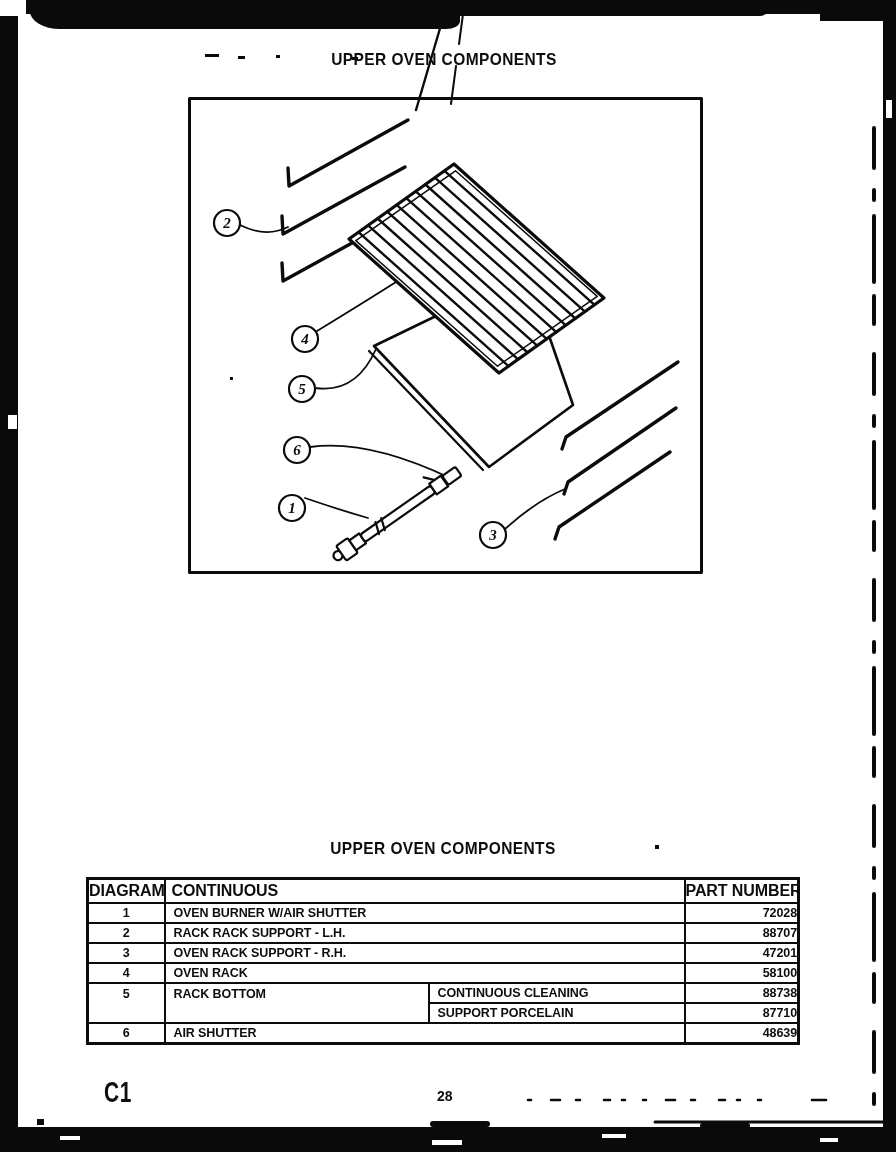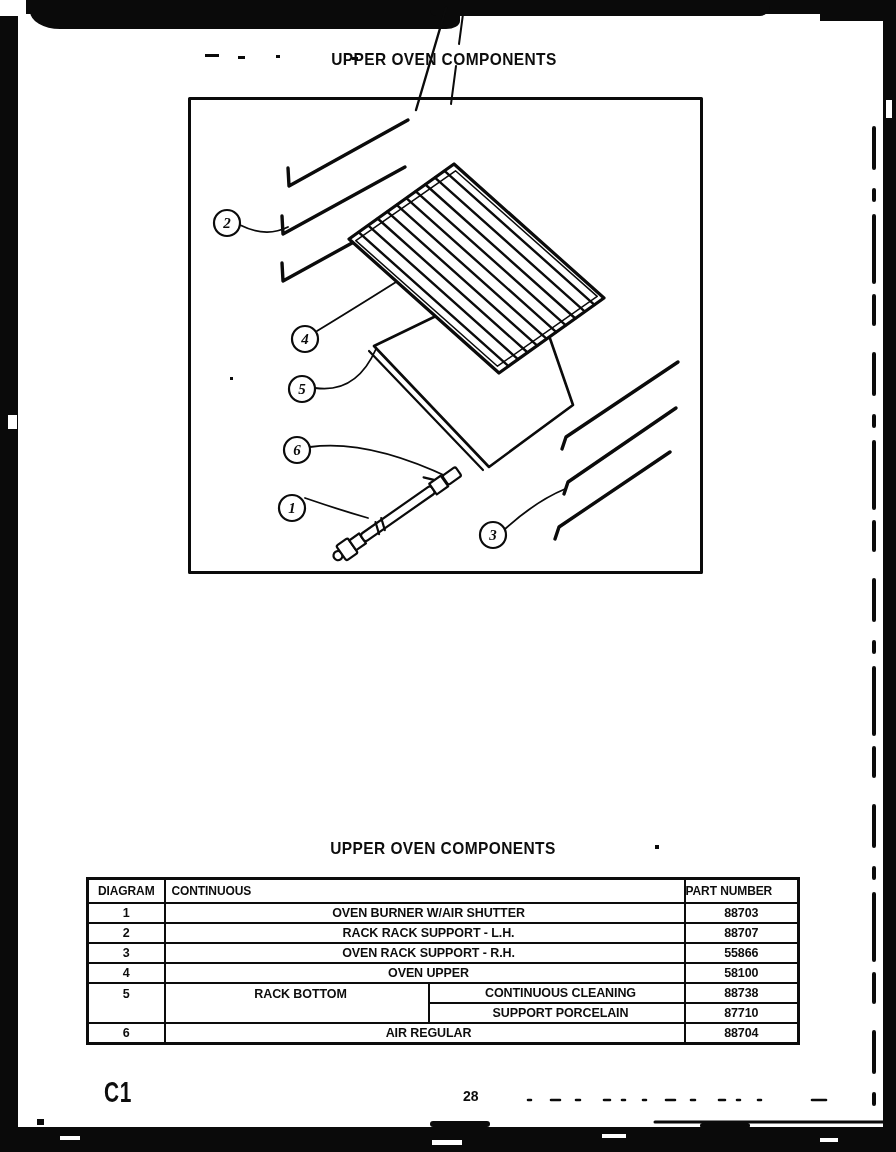--- a/index.html
+++ b/index.html
@@ -13,30 +13,30 @@
   .doc-title{position:absolute;font-size:15.5px;font-weight:bold;letter-spacing:.4px;
              text-align:center;transform:scaleY(1.05);white-space:nowrap;}
   
   #diagram-box{position:absolute;left:188px;top:97px;width:515px;height:477px;}
   
   #parts-table{position:absolute;left:86px;top:877px;width:711px;border-collapse:collapse;
                table-layout:fixed;}
   #parts-table th,#parts-table td{border:2px solid #0c0c0c;font-weight:bold;
                font-size:12.5px;letter-spacing:-.1px;padding:0 0 0 0;overflow:hidden;white-space:nowrap;}
   #parts-table{border:3px solid #0c0c0c;}
-  #parts-table th{height:22px;text-align:left;padding-left:6px;font-size:12px;}
-  #parts-table td{height:18px;text-align:center;}
+  #parts-table th{height:22px;text-align:left;padding-left:6px;font-size:16px;}
+  #parts-table td{height:18px;}
   .col-num{text-align:center !important;padding-left:0 !important;}
   .col-part{text-align:right;padding-left:0 !important;}
   .col-desc{padding-left:8px !important;}
   .rspan{vertical-align:top;padding-top:3px !important;}
   
   #footer-code{position:absolute;left:104px;top:1076px;font-size:29px;font-weight:bold;
                letter-spacing:1px;transform:scaleX(.72);transform-origin:left top;}
-  #page-number{position:absolute;left:437px;top:1088px;font-size:14px;font-weight:bold;margin-left:26px;}
+  #page-number{position:absolute;left:437px;top:1088px;font-size:14px;font-weight:bold;}
   svg{display:block;}
   .overlay{position:absolute;left:0;top:0;pointer-events:none;}
 </style>
 </head>
 <body>
 
 <div id="page">
 
   <div class="band" style="left:0;top:0;width:896px;height:14px;"></div>
   <div class="band" style="left:30px;top:5px;width:430px;height:24px;border-radius:0 0 14px 30px / 0 0 8px 18px;"></div>
@@ -168,51 +168,51 @@
     </colgroup>
     <tbody>
         <tr>
       <th class="col-num">DIAGRAM</th>
       <th colspan="2">CONTINUOUS</th>
       <th class="col-part">PART NUMBER</th>
     </tr>
     <tr>
       <td class="col-num">1</td>
       <td colspan="2" class="col-desc">OVEN BURNER W/AIR SHUTTER</td>
-      <td class="col-part">88703</td>
+      <td class="col-part">72028</td>
     </tr>
     <tr>
       <td class="col-num">2</td>
       <td colspan="2" class="col-desc">RACK RACK SUPPORT - L.H.</td>
       <td class="col-part">88707</td>
     </tr>
     <tr>
       <td class="col-num">3</td>
       <td colspan="2" class="col-desc">OVEN RACK SUPPORT - R.H.</td>
-      <td class="col-part">55866</td>
+      <td class="col-part">47201</td>
     </tr>
     <tr>
       <td class="col-num">4</td>
-      <td colspan="2" class="col-desc">OVEN UPPER</td>
+      <td colspan="2" class="col-desc">OVEN RACK</td>
       <td class="col-part">58100</td>
     </tr>
     <tr>
       <td class="col-num rspan" rowspan="2">5</td>
       <td class="col-desc rspan" rowspan="2">RACK BOTTOM</td>
       <td class="col-desc">CONTINUOUS CLEANING</td>
       <td class="col-part">88738</td>
     </tr>
     <tr>
       <td class="col-desc">SUPPORT PORCELAIN</td>
       <td class="col-part">87710</td>
     </tr>
     <tr>
       <td class="col-num">6</td>
-      <td colspan="2" class="col-desc">AIR REGULAR</td>
-      <td class="col-part">88704</td>
+      <td colspan="2" class="col-desc">AIR SHUTTER</td>
+      <td class="col-part">48639</td>
     </tr>
   </tbody>
     </table>
 
   <div id="footer-code">C1</div>
   <div id="page-number">28</div>
 
   <svg class="overlay" viewBox="0 0 896 1152" width="896" height="1152">
     <g stroke="#0b0b0b" fill="none" stroke-linecap="round">
       <line x1="416" y1="110" x2="446" y2="8" stroke-width="2.4"></line>

